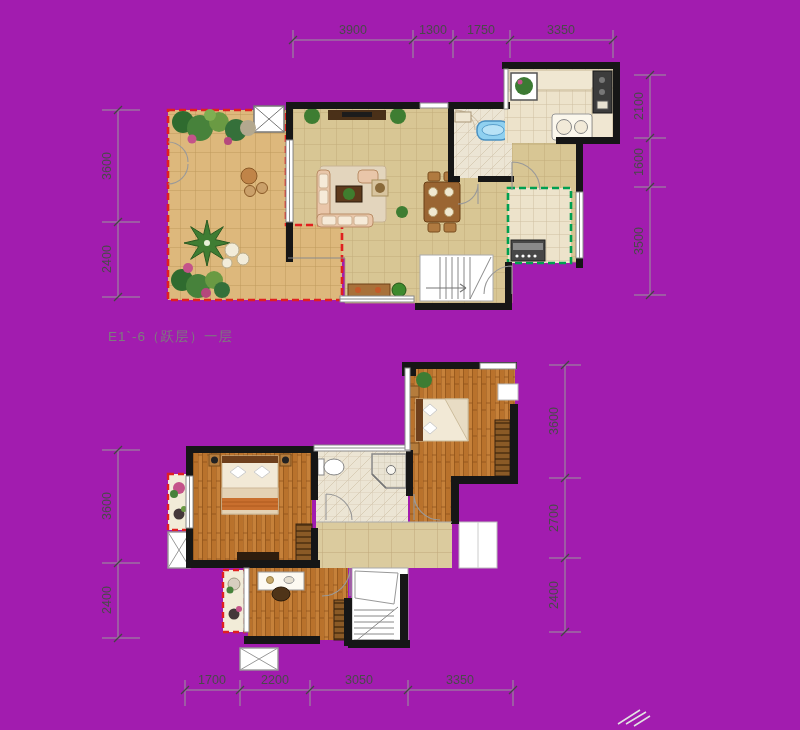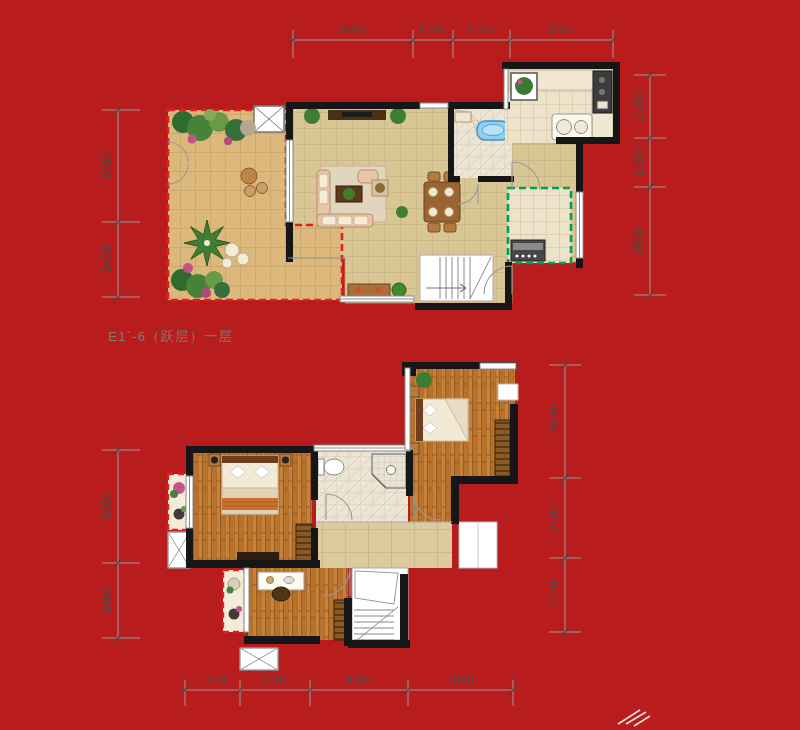--- a/index.html
+++ b/index.html
@@ -1,16 +1,16 @@
 <!DOCTYPE html>
 <html><head>
 <meta charset="utf-8">
 <style>
   html,body{margin:0;padding:0;background:#ffffff;}
-  .page{position:relative;width:800px;height:730px;background:#b91c1c;overflow:hidden;
+  .page{position:relative;width:800px;height:730px;background:#a21caf;overflow:hidden;
         font-family:"Liberation Sans","DejaVu Sans",sans-serif;}
   svg{position:absolute;left:0;top:0;}
   .dim-text{font-size:12.5px;fill:#4a4a4a;font-family:"Liberation Sans","DejaVu Sans",sans-serif;}
   .title-text{font-size:13.5px;fill:#7d7d7d;letter-spacing:1px;}
 </style>
 </head>
 <body>
 
 <div class="page">
 <svg width="800" height="730" viewBox="0 0 800 730">

